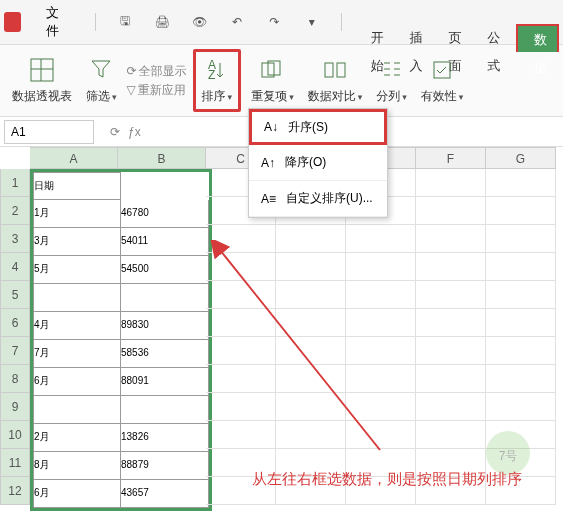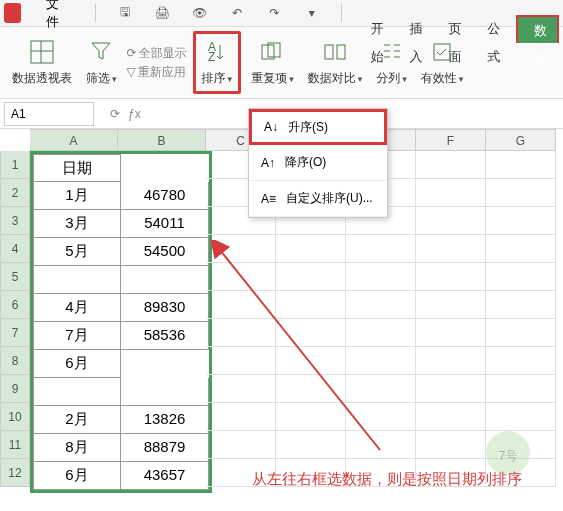--- a/index.html
+++ b/index.html
@@ -1,17 +1,17 @@
 <!DOCTYPE html>
 <html><head>
 <meta charset="utf-8">
 <style>
 *{box-sizing:border-box;margin:0;padding:0;font-family:"Microsoft YaHei",sans-serif;font-size:12px;}
 body{background:#fff;width:563px;height:511px;overflow:hidden;position:relative;}
-.menubar{height:27px;background:#f5f5f5;border-bottom:1px solid #ddd;display:flex;align-items:center;padding:0 4px;gap:17px;}
+.menubar{height:45px;background:#f5f5f5;border-bottom:1px solid #ddd;display:flex;align-items:center;padding:0 4px;gap:17px;}
 .menubar .logo{width:20px;height:20px;background:#d63a3a;border-radius:3px;}
 .menubar .file{padding:0 8px;font-size:13px;}
 .menubar .icon-btn{width:24px;height:24px;display:flex;align-items:center;justify-content:center;color:#555;}
 .menubar .sep{width:1px;height:18px;background:#ccc;margin:0 2px;}
 .tabs{display:flex;margin-left:auto;margin-top:32px;}
 .tab{padding:0 10px;height:28px;line-height:28px;font-size:13px;color:#333;}
 .tab.active{background:#4a9c5e;color:#fff;border:2px solid #d63a3a;border-bottom:none;font-weight:400;text-align:right;}
 .ribbon{height:72px;background:#fafafa;border-bottom:1px solid #ddd;display:flex;align-items:center;padding:4px 8px;gap:6px;}
 .ribbon-group{display:flex;flex-direction:column;align-items:center;gap:4px;padding:2px 4px;}
 .ribbon-group .ic{height:28px;display:flex;align-items:center;justify-content:center;color:#4a7a4a;}
@@ -27,21 +27,21 @@
 .col-headers .ch{height:22px;border:1px solid #ccc;border-left:none;background:#f0f0f0;text-align:center;line-height:22px;color:#555;}
 .ch.A,.ch.B{width:88px;background:#d8e8d8;}
 .ch.C,.ch.D,.ch.E,.ch.F,.ch.G{width:70px;}
 .row-area{display:flex;}
 .row-headers{display:flex;flex-direction:column;width:30px;}
 .row-headers .rh{height:28px;border:1px solid #ccc;border-top:none;background:#f0f0f0;text-align:center;line-height:28px;color:#555;}
 .row-headers .rh.sel{background:#d8e8d8;}
 .cells{position:relative;}
 .cells-inner{border:3px solid #4a9c5e;}
 .cell-row{display:flex;}
-.cell{width:88px;height:28px;border:1px solid #999;border-left:none;border-top:none;text-align:center;line-height:26px;font-size:15px;background:#fff;}
+.cell{width:88px;height:28px;border:1px solid #999;border-left:none;border-top:none;text-align:left;line-height:26px;font-size:10px;background:#fff;}
 .cell-row:first-child .cell{border-top:1px solid #999;}
 .cell:first-child{border-left:1px solid #999;}
 .empty-cells{position:absolute;left:176px;top:0;}
 .ec-row{display:flex;}
 .ec{width:70px;height:28px;border-right:1px solid #e0e0e0;border-bottom:1px solid #e0e0e0;}
 .sort-menu{position:absolute;left:248px;top:108px;width:140px;background:#fff;border:1px solid #ccc;box-shadow:2px 2px 6px rgba(0,0,0,.2);z-index:10;}
 .sort-menu .mi{height:36px;display:flex;align-items:center;padding:0 12px;gap:10px;border-bottom:1px solid #eee;}
 .sort-menu .mi.hl{border:3px solid #d63a3a;}
 .annotation{position:absolute;left:252px;top:468px;color:#d63a3a;font-size:15px;line-height:1.4;z-index:5;}
 .arrow-svg{position:absolute;left:210px;top:240px;z-index:4;pointer-events:none;}
@@ -204,20 +204,21 @@
           <div class="cell-row">
             <div class="cell">4月</div>
             <div class="cell">89830</div>
           </div>
           <div class="cell-row">
             <div class="cell">7月</div>
             <div class="cell">58536</div>
           </div>
           <div class="cell-row">
             <div class="cell">6月</div>
+            <div class="cell">88091</div>
           </div>
           <div class="cell-row">
             <div class="cell"></div>
             <div class="cell"></div>
           </div>
           <div class="cell-row">
             <div class="cell">2月</div>
             <div class="cell">13826</div>
           </div>
           <div class="cell-row">

